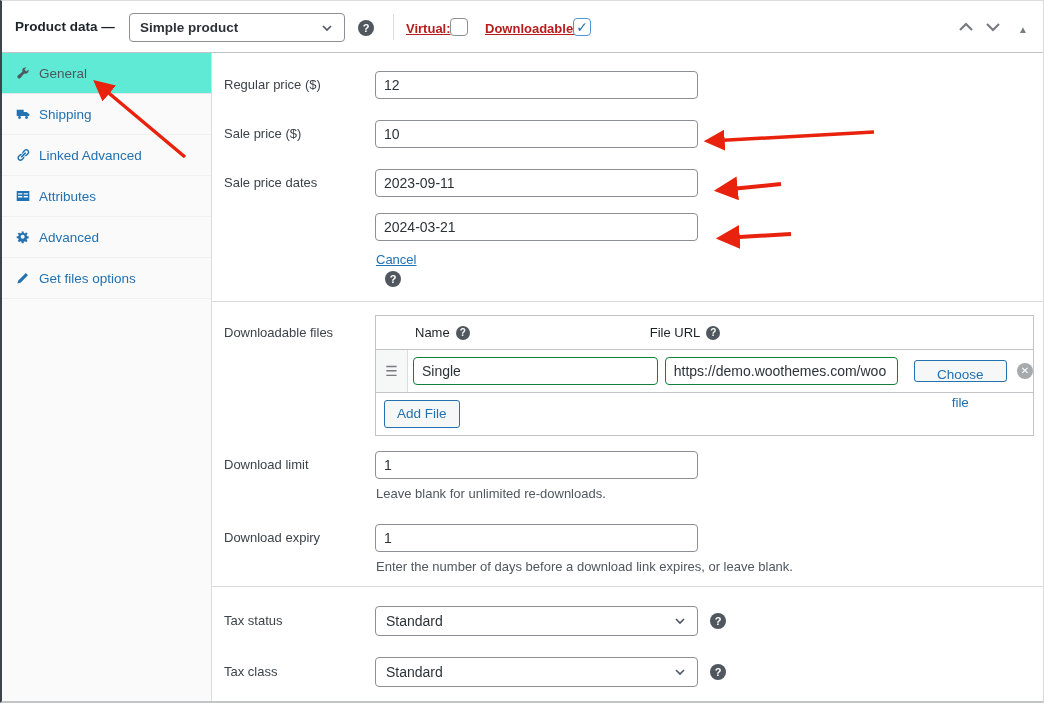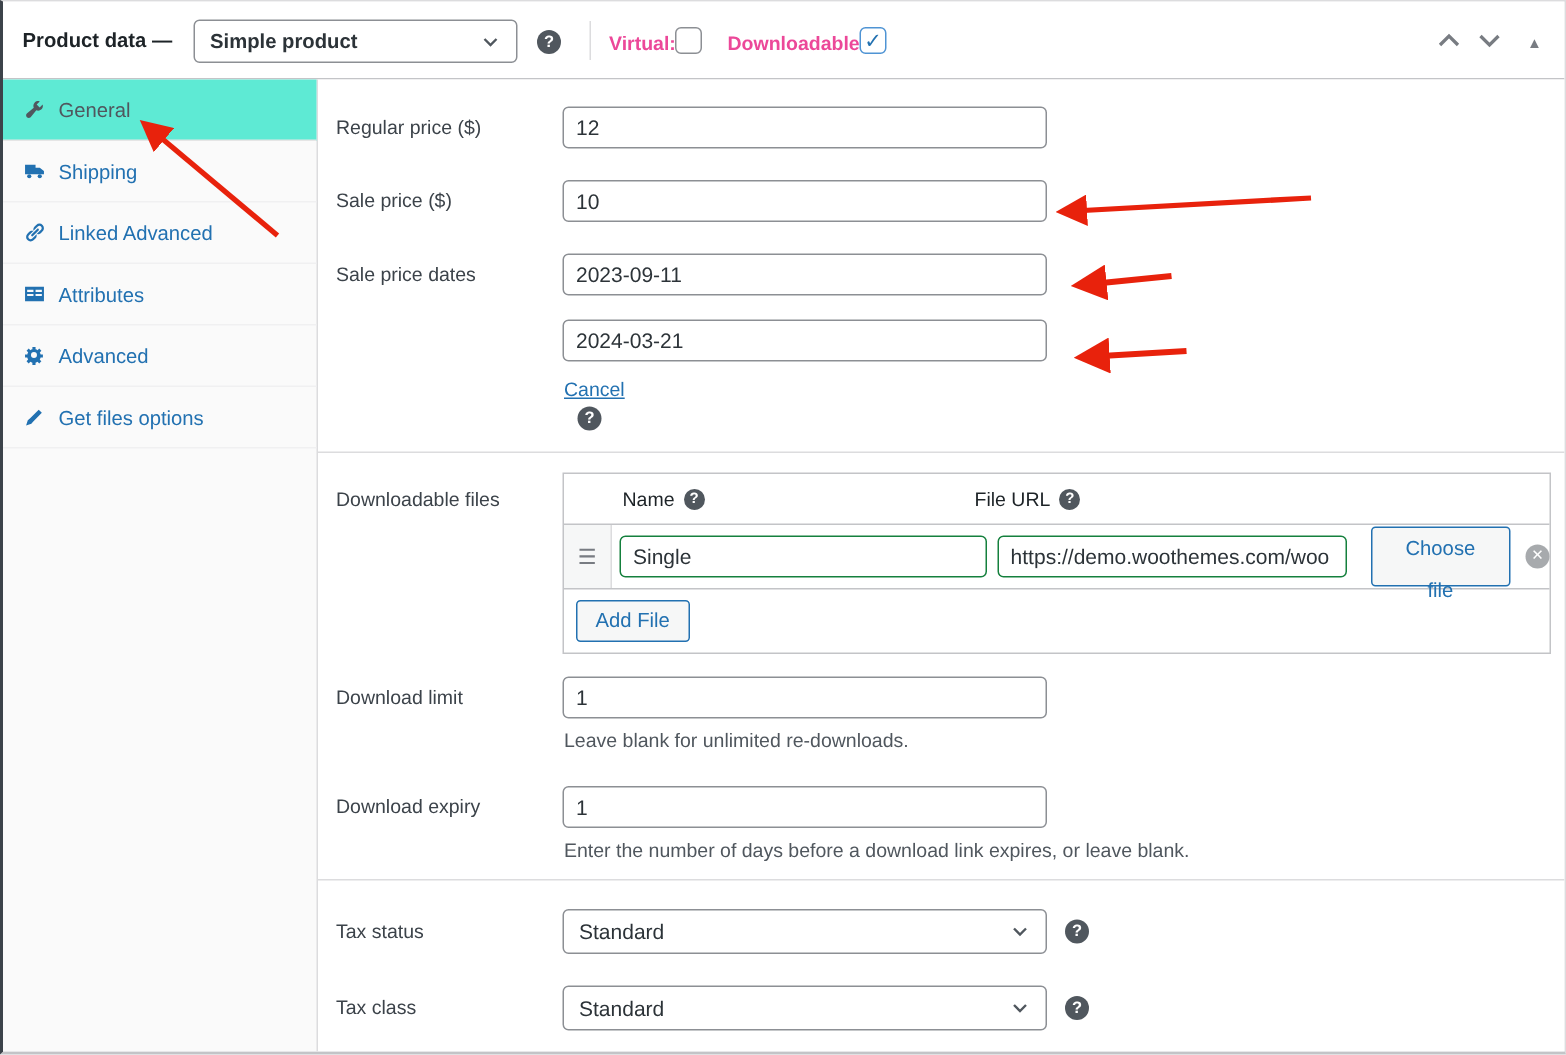--- a/index.html
+++ b/index.html
@@ -22,21 +22,21 @@
     font-size:13.5px;color:#2c3338;
   }
   .hdr .wp-select{left:127px;top:12px;width:216px;height:29px;font-weight:600;}
   .chev{flex:0 0 auto;}
   .help{
     display:inline-block;width:16px;height:16px;border-radius:50%;background:#50575e;color:#fff;
     font-size:11px;font-weight:bold;text-align:center;line-height:16px;cursor:pointer;user-select:none;
   }
   .hdr-help{position:absolute;left:356px;top:19px;}
   .hdr-sep{position:absolute;left:391px;top:13px;width:1px;height:26px;background:#dcdcde;}
-  .hdr-lbl{position:absolute;top:20px;font-weight:600;color:#ec4899;}
+  .hdr-lbl{position:absolute;top:20px;font-weight:600;color:#b91c1c;text-decoration:underline;}
   .cb{
     position:absolute;width:18px;height:18px;border:1px solid #8c8f94;border-radius:4px;background:#fff;
     top:17px;cursor:pointer;text-align:center;line-height:16px;
   }
   .cb.checked{border-color:#4f94d4;}
   .cb .check{color:var(--accent);font-size:14px;font-weight:bold;}
   .hdr-ctl{position:absolute;top:20px;color:#787c82;cursor:pointer;}
   .tri{font-size:10px;line-height:14px;}
   
   .sidebar{position:absolute;left:0;top:52px;bottom:0;width:210px;background:#fafafa;border-right:1px solid #dcdcde;}
@@ -69,21 +69,21 @@
   .row-input{
     height:28px;border:1px solid #15803d;border-radius:4px;padding:0 8px;font-size:14px;
     color:#2c3338;font-family:inherit;background:#fff;
   }
   .name-input{margin-left:5px;width:245px;}
   .url-input{margin-left:7px;width:233px;white-space:nowrap;overflow:hidden;}
   .btn{
     display:inline-block;background:#f6f7f7;border:1px solid var(--accent);color:var(--accent);
     border-radius:3px;font-size:13.5px;padding:0 12px;cursor:pointer;font-family:inherit;
   }
-  .choose-btn{margin-left:16px;height:40px;line-height:28px;}
+  .choose-btn{margin-left:16px;height:22px;line-height:28px;}
   .closex{
     margin-left:10px;width:16px;height:16px;border-radius:50%;background:#a7aaad;color:#fff;
     font-size:10px;font-weight:bold;text-align:center;line-height:16px;cursor:pointer;flex:0 0 auto;
   }
   .ftable .tfoot{border-top:1px solid #c3c4c7;height:43px;display:flex;align-items:center;padding-left:8px;}
   .add-btn{height:28px;line-height:26px;}
   
   .tax-select{left:163px;width:323px;height:30px;font-size:14px;}
   .row-help{position:absolute;left:498px;}
   

